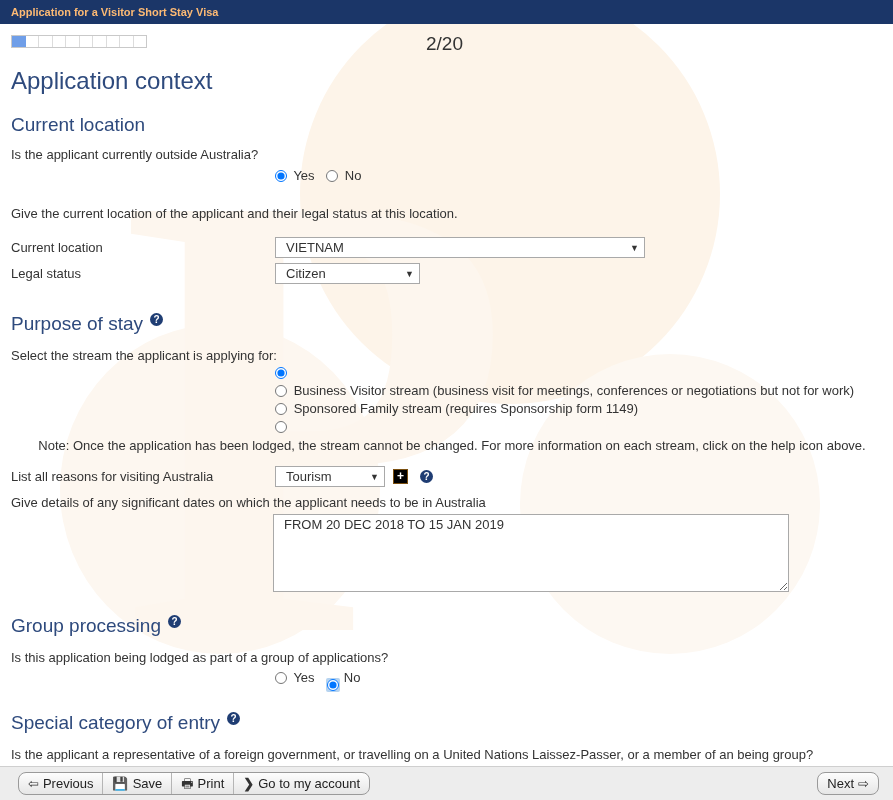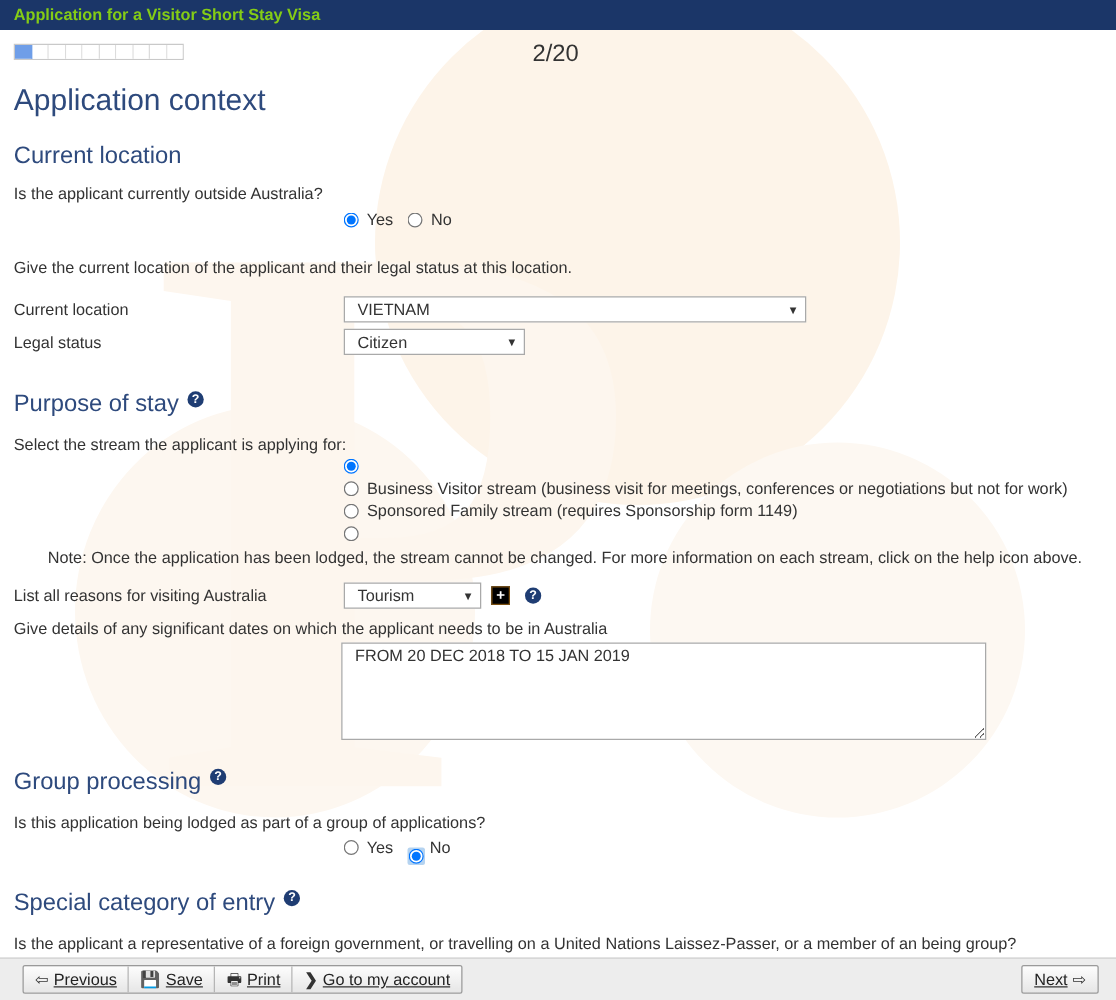--- a/index.html
+++ b/index.html
@@ -44,23 +44,23 @@
   #watermark .b1 { left: 300px; top: -40px; width: 420px; height: 420px; }
   #watermark .b2 { left: 60px; top: 300px; width: 320px; height: 330px; background:#fdf7f0; }
   #watermark .b3 { left: 520px; top: 330px; width: 300px; height: 300px; background:#fdf8f2; }
 
   #page { position: relative; z-index: 1; }
 
   
   #titlebar {
     height: 24px;
     background: #1b3668;
-    color: #84cc16;
+    color: #fdba74;
     font-weight: bold;
-    font-size: 13px;
+    font-size: 11px;
     line-height: 24px;
     padding-left: 11px;
     box-sizing: border-box;
   }
 
   
   #toprow {
     position: relative;
     height: 42px;
   }
@@ -261,24 +261,23 @@
     height: 34px;
     background: #ededed;
     border-top: 1px solid #cfcfcf;
     box-sizing: border-box;
   }
   #toolbar .grp {
     position: absolute;
     top: 5px;
     display: flex;
     border: 1px solid #9a9a9a;
-    border-radius: 2px;
+    border-radius: 8px;
     background: linear-gradient(#fdfdfd, #e6e6e6);
     overflow: hidden;
-    text-decoration: underline;
   }
   #toolbar .grp.left { left: 18px; }
   #toolbar .grp.right { right: 14px; }
   #toolbar .tb-btn {
     font-family: "Liberation Sans", sans-serif;
     font-size: 13px;
     color: #222222;
     padding: 2px 9px;
     line-height: 17px;
     border-right: 1px solid #b5b5b5;

